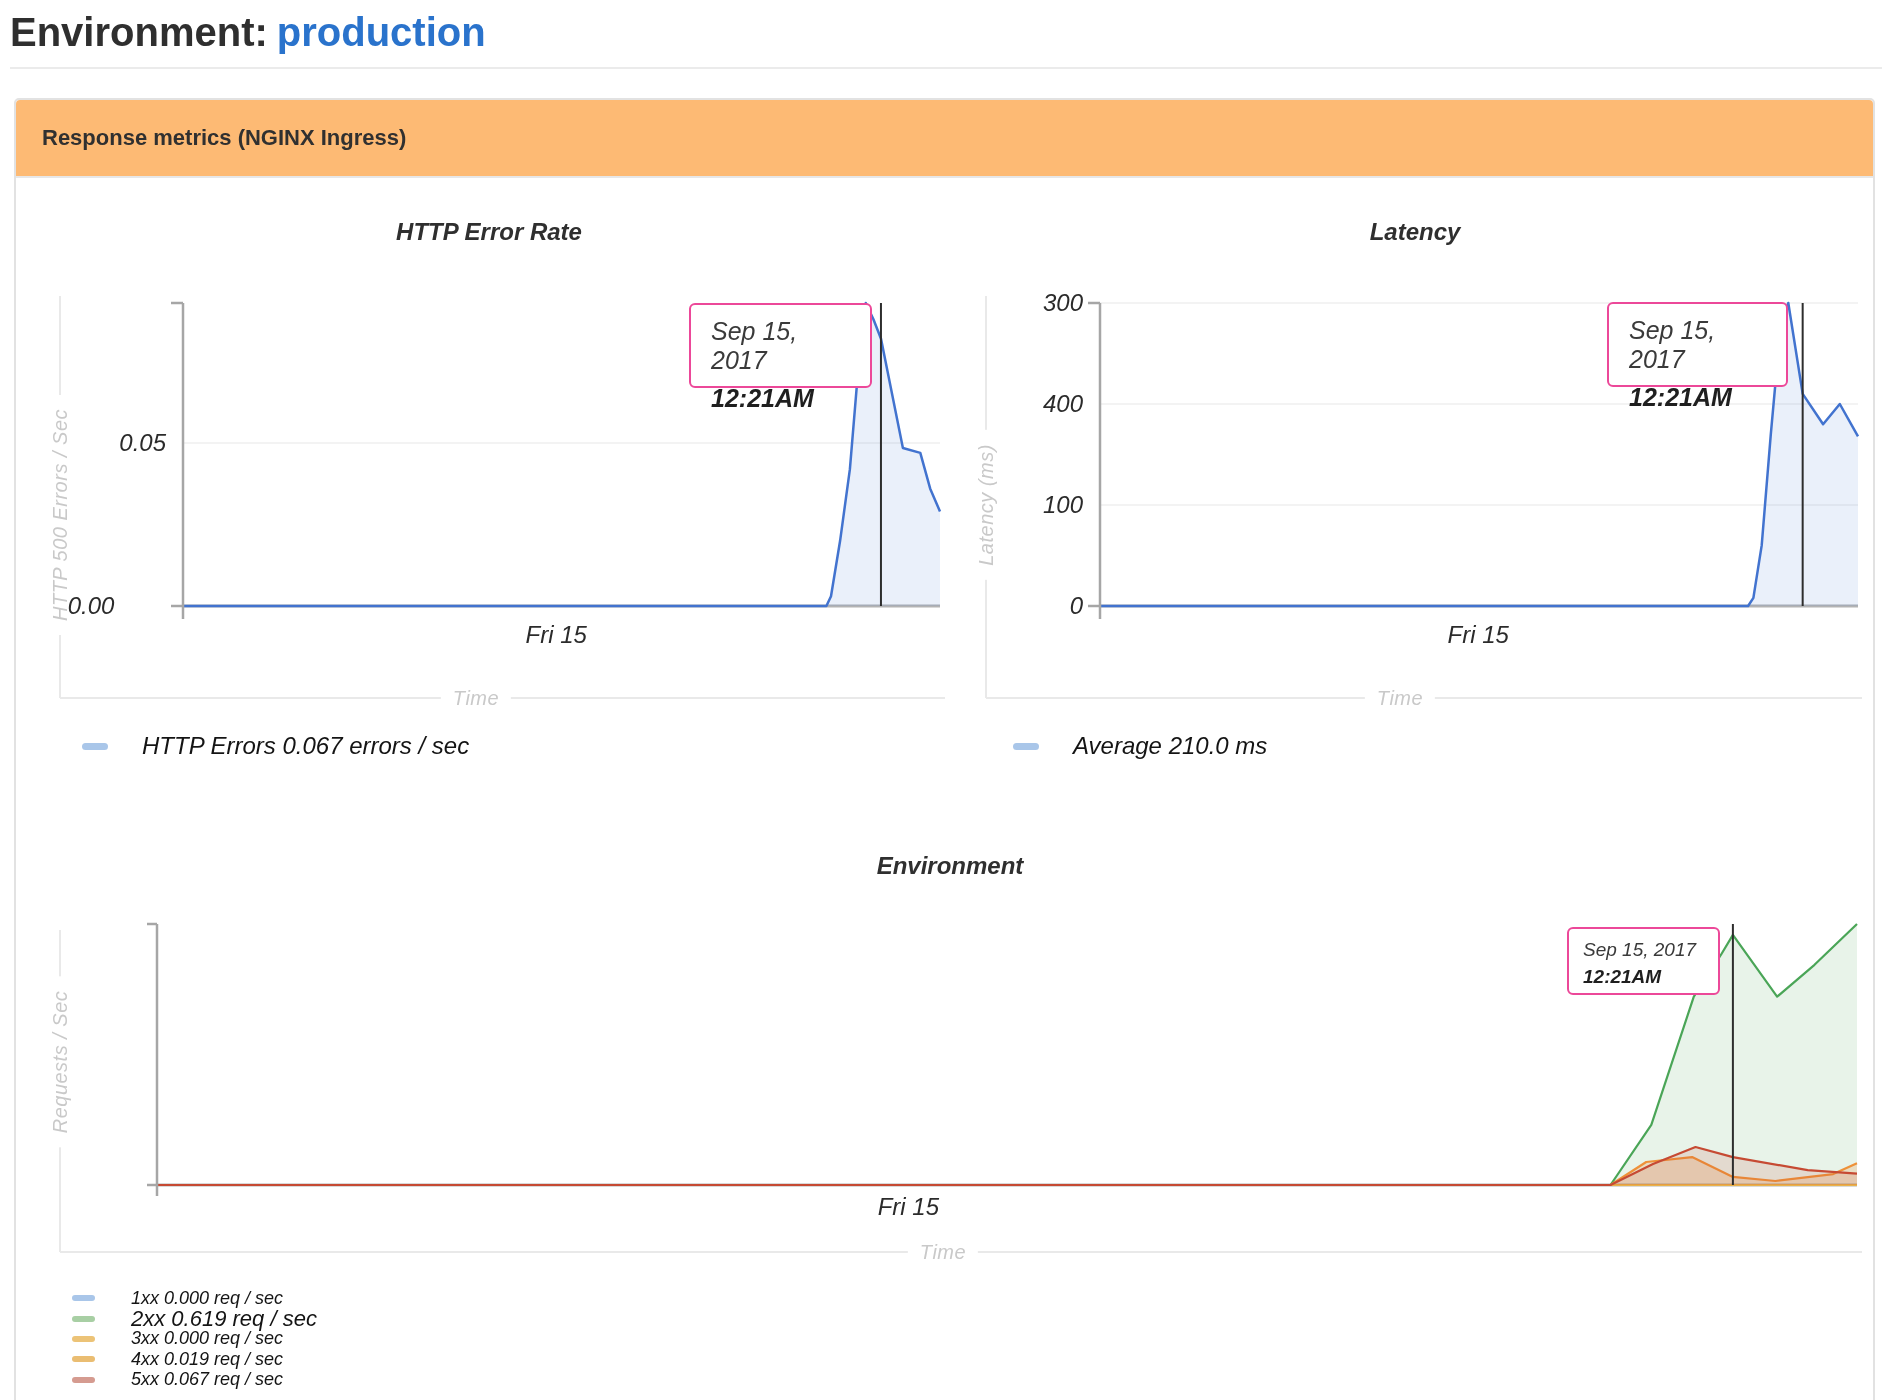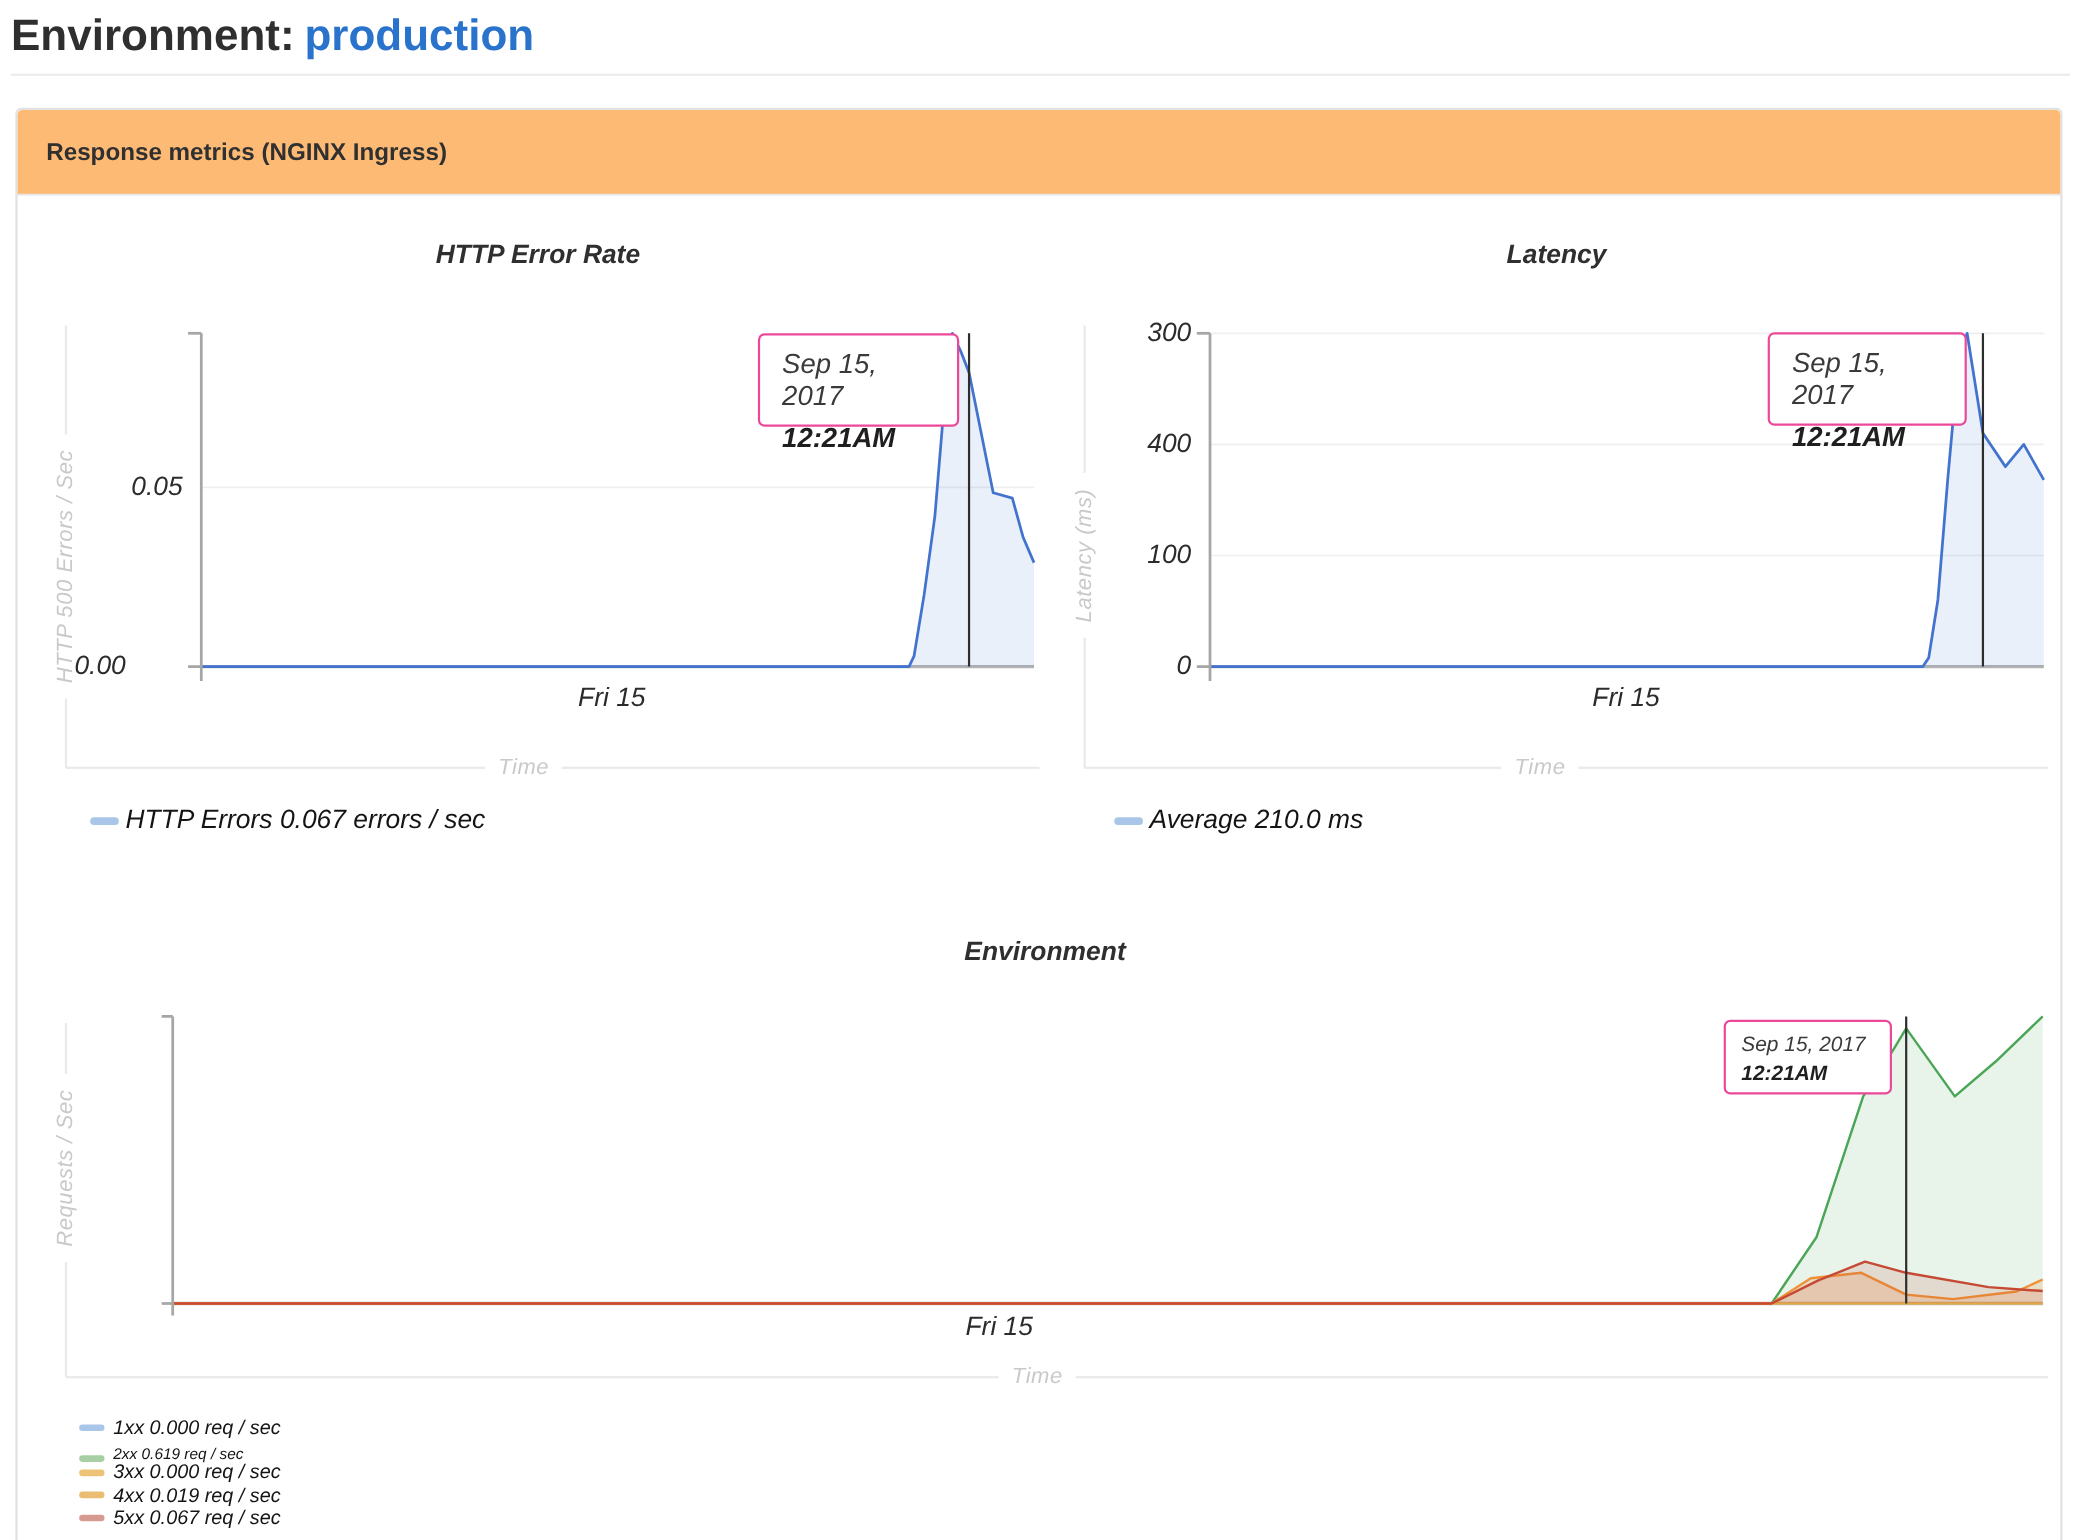--- a/index.html
+++ b/index.html
@@ -22,21 +22,21 @@
   .caption{color:#c9c9c9;font-size:20px;letter-spacing:0.5px;background:#fff;white-space:nowrap;}
   .time-caption{position:absolute;transform:translate(-50%,-50%);padding:0 12px;}
   .ylabel-wrap{position:absolute;width:0;height:0;}
   .ylabel-wrap span{position:absolute;transform:translate(-50%,-50%) rotate(-90deg);display:block;padding:2px 14px;}
   .ytick{position:absolute;height:30px;line-height:30px;text-align:right;font-size:24px;color:#2b2b2b;}
   .xtick{position:absolute;width:200px;height:30px;line-height:30px;text-align:center;font-size:24px;color:#2b2b2b;transform:translateX(-50%);}
   .tooltip{position:absolute;background:#fff;border:2px solid #ec4899;border-radius:6px;box-sizing:border-box;}
   .tooltip .tt-date{color:#3a3a3a;}
   .tooltip .tt-time{color:#1f1f1f;font-weight:700;}
   .legend{position:absolute;display:flex;flex-direction:column;}
-  .legend-row{display:flex;align-items:center;white-space:nowrap;color:#141414;}
+  .legend-row{display:flex;align-items:center;white-space:nowrap;color:#141414;gap:28px;}
   .swatch{display:inline-block;border-radius:4px;flex:none;}
 </style>
 </head>
 <body>
 
 <div class="page">
   <div class="env-header">
     <span>Environment:</span><a class="env-link" href="#" style="color: rgb(42, 115, 204);">production</a>
   </div>
   <div class="divider"></div>
@@ -137,21 +137,21 @@
       <div class="xtick abs" style="left: 908.4px; top: 1192px;">Fri 15</div>
       <div class="tooltip abs" style="left: 1567px; top: 927px; width: 153px; height: 68px; padding: 10px 14px; font-size: 19px;">
         <div class="tt-date" style="margin-bottom: 5px;">Sep 15, 2017</div>
         <div class="tt-time">12:21AM</div>
       </div>
       <div class="legend abs" style="left: 72px; top: 1288px;">
         <div class="legend-row" style="height: 20.4px; font-size: 18px;">
           <span class="swatch" style="width: 23px; height: 6px; background: rgb(169, 198, 233); margin-right: 8px;"></span>
           <span>1xx 0.000 req / sec</span>
         </div>
-        <div class="legend-row" style="height: 20.4px; font-size: 14px; align-items: flex-end;">
+        <div class="legend-row" style="height: 20.4px; font-size: 22px;">
           <span class="swatch" style="width: 23px; height: 6px; background: rgb(168, 207, 164); margin-right: 8px;"></span>
           <span>2xx 0.619 req / sec</span>
         </div>
         <div class="legend-row" style="height: 20.4px; font-size: 18px;">
           <span class="swatch" style="width: 23px; height: 6px; background: rgb(236, 195, 119); margin-right: 8px;"></span>
           <span>3xx 0.000 req / sec</span>
         </div>
         <div class="legend-row" style="height: 20.4px; font-size: 18px;">
           <span class="swatch" style="width: 23px; height: 6px; background: rgb(234, 189, 114); margin-right: 8px;"></span>
           <span>4xx 0.019 req / sec</span>

